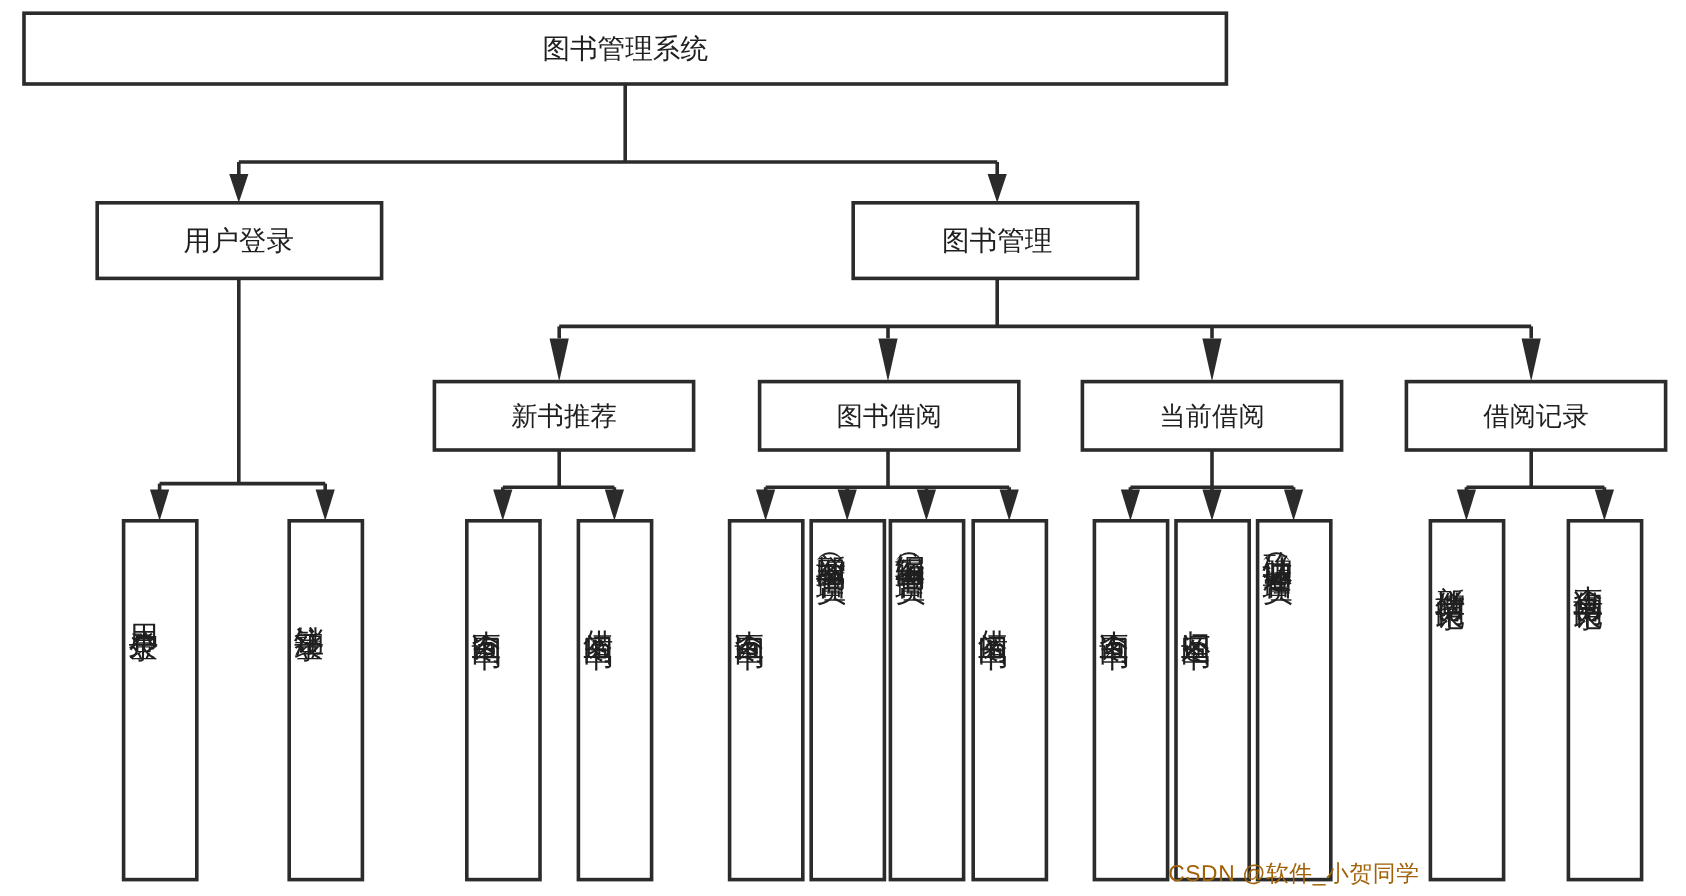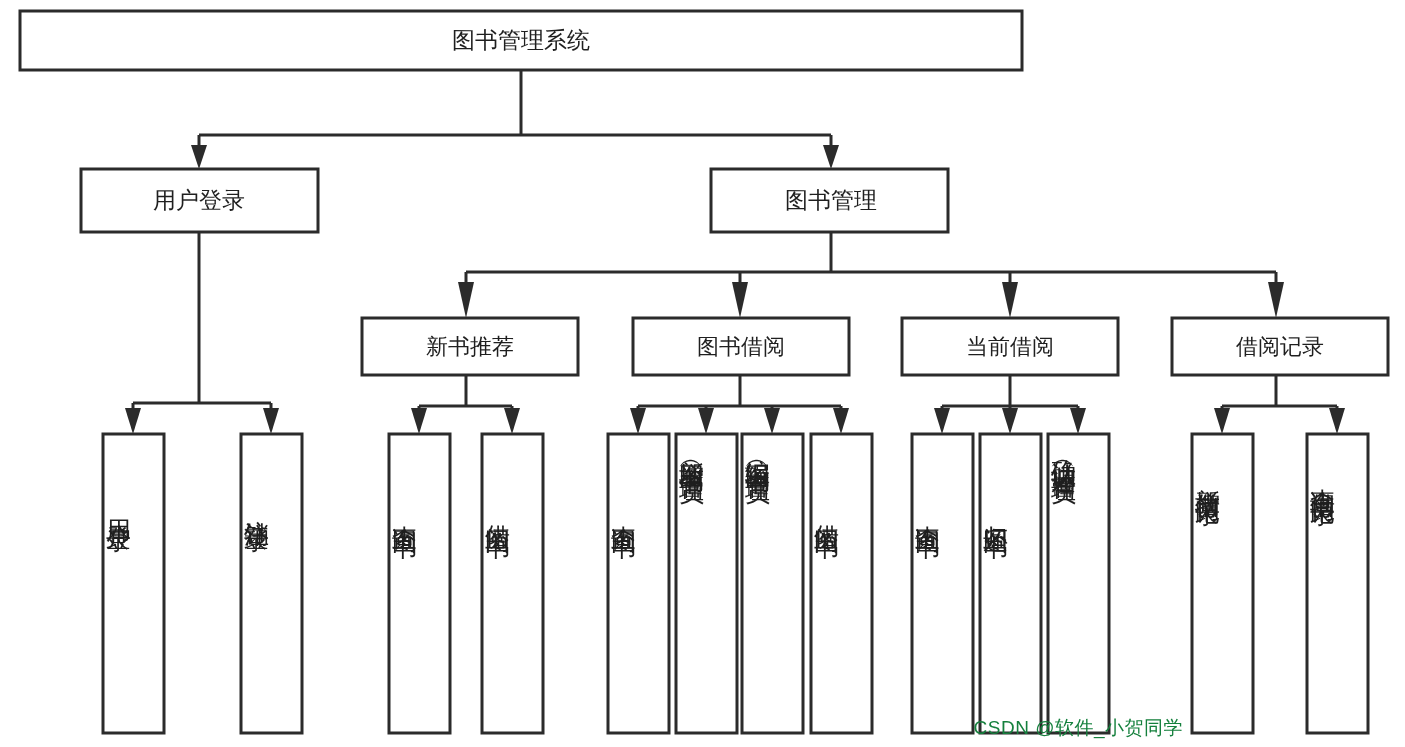--- a/index.html
+++ b/index.html
@@ -63,21 +63,21 @@
     color: #1f1f1f;
     white-space: nowrap;
     pointer-events: none;
   }
   .watermark {
     position: absolute;
     right: 10px;
     bottom: 6px;
     font-family: "Liberation Sans", "DejaVu Sans", sans-serif;
     font-size: 19px;
-    color: #15803d;
+    color: #a16207;
     letter-spacing: 0.5px;
     white-space: nowrap;
   }
 </style>
 </head>
 <body>
 
 <div id="diagram-root">
 
   <svg class="diagram-canvas" viewBox="0 0 1405 747">

